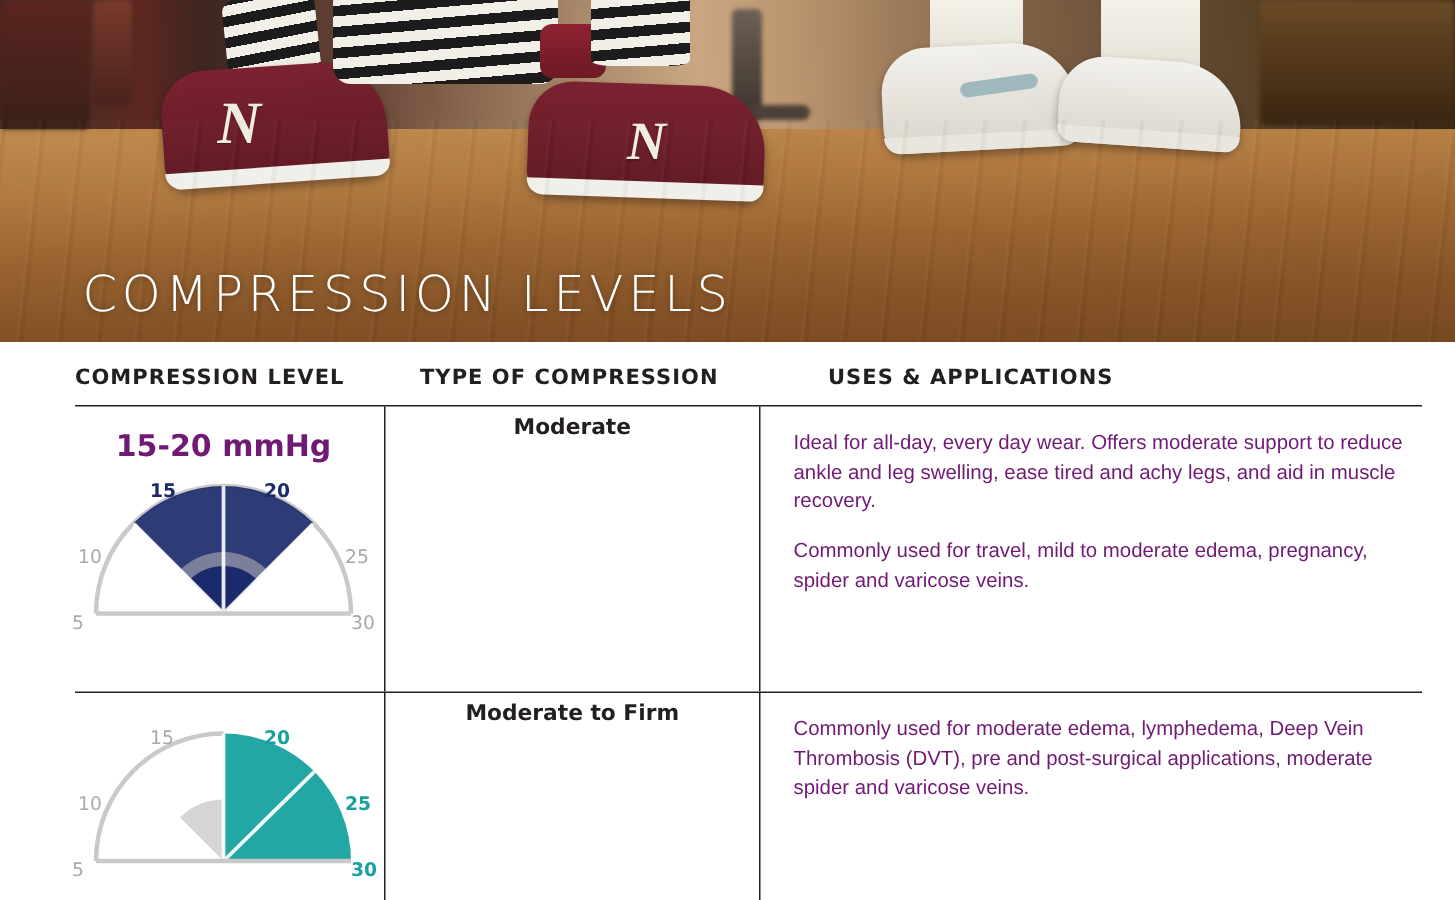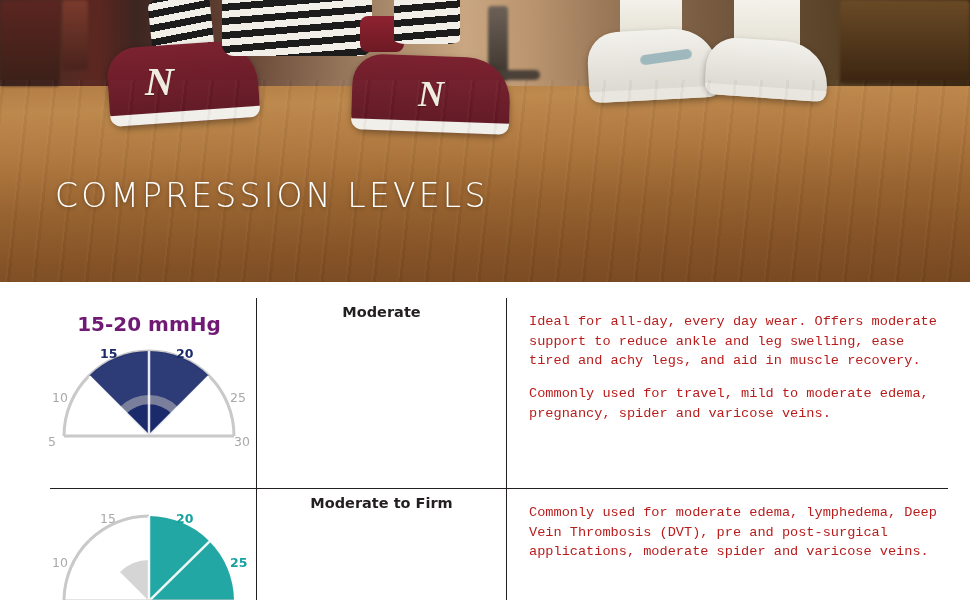--- a/index.html
+++ b/index.html
@@ -16,21 +16,21 @@
   .page {
     position: relative;
     width: 970px;
     height: 600px;
   }
 
   
   .hero {
     position: relative;
     width: 970px;
-    height: 282px;
+    height: 228px;
     overflow: hidden;
     background: #6b3a1e;
   }
   .hero-photo {
     position: absolute;
     inset: 0;
     background:
       
       linear-gradient(180deg, rgba(0,0,0,0) 0%, rgba(0,0,0,0.05) 100%),
       linear-gradient(178deg, #8d5a2b 0%, #a9713b 18%, #c08a4c 36%, #b3793f 52%, #9c652f 68%, #8a5526 84%, #7b4a20 100%);
@@ -228,23 +228,23 @@
   .type-text {
     font-size: 14.5px;
     font-weight: bold;
     color: #231f20;
     font-family: "DejaVu Sans", sans-serif;
     text-align: center;
   }
   .uses-p {
     font-size: 13.6px;
     line-height: 1.45;
-    color: #b91c1c;
+    color: #701a75;
     margin: 0 0 13px 0;
-    font-family: Liberation Mono, monospace;
+    font-family: Liberation Sans, sans-serif;
   }
   .uses-p:last-child { margin-bottom: 0; }
 
   
   .gauge {
     position: relative;
     width: 190px;
     height: 116px;
     margin: 2px auto 0;
   }
@@ -302,20 +302,25 @@
     </div>
 
     <div class="hero-title">COMPRESSION LEVELS</div>
 
     <div class="brand">
     </div>
   </div>
 
   <div class="table">
 
+    <div class="thead">
+      <div class="th col-1">COMPRESSION LEVEL</div>
+      <div class="th col-2" style="padding-left:24px;">TYPE OF COMPRESSION</div>
+      <div class="th col-3" style="padding-left:22px;">USES &amp; APPLICATIONS</div>
+    </div>
 
     <div class="row">
       <div class="cell-level">
         <div class="level-title">15-20 mmHg</div>
 
         <div class="gauge">
           <svg width="190" height="110" viewBox="0 0 190 110">
             <g fill="none" stroke="#c9c9c9" stroke-width="3">
 
               <path d="M 10 96 A 85 85 0 0 1 35.4 35.4"></path>

